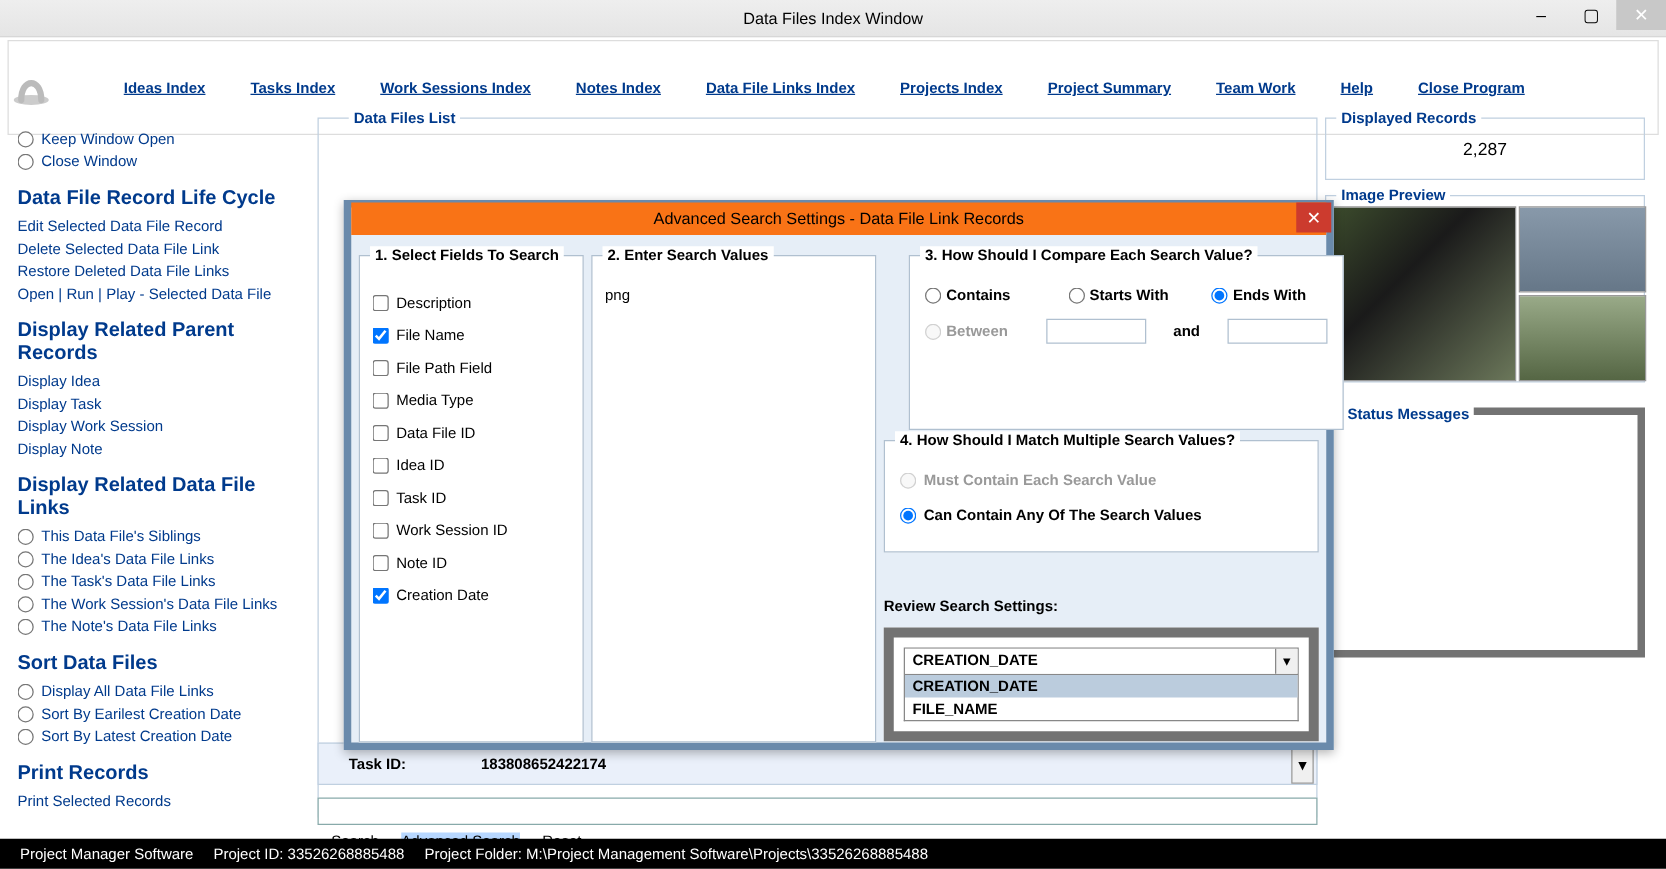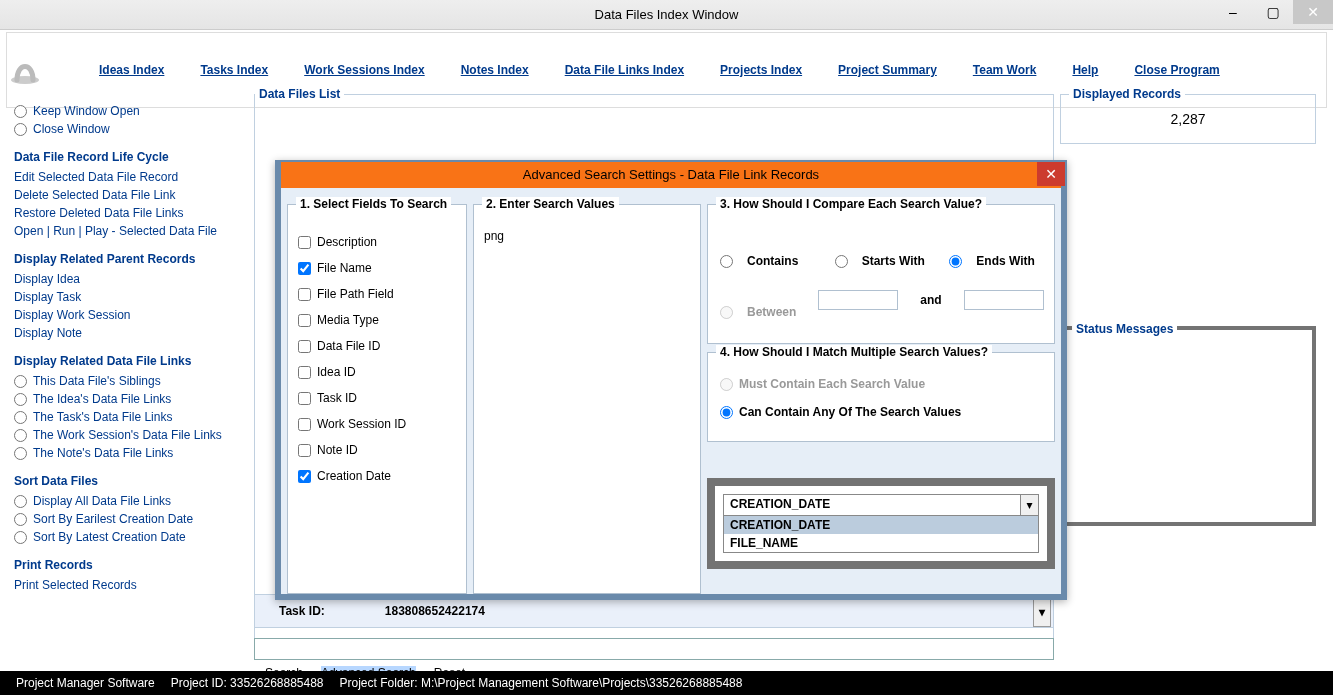--- a/index.html
+++ b/index.html
@@ -17,41 +17,41 @@
 
 
 .topmenu { height: 76px; display: flex; align-items: center; gap: 36px; border: 1px solid #ddd; background: #fff; }
 .logo { width: 36px; height: 36px; margin-right: 20px; }
 .topmenu a { color: #003a8c; text-decoration: underline; font-weight: bold; font-size: 12px; cursor: pointer; }
 
 
 .leftpanel { position: absolute; left: 14px; top: 74px; width: 228px; }
 .leftpanel .radio-row { display: flex; align-items: center; gap: 6px; color: #003a8c; margin-bottom: 4px; font-size: 12px; }
 .leftpanel .link { display: block; color: #003a8c; margin-bottom: 4px; font-size: 12px; cursor: pointer; }
-.leftpanel .section-title { color: #003a8c; font-weight: bold; margin-top: 14px; margin-bottom: 6px; font-size: 12px; }
+.leftpanel .section-title { color: #003a8c; font-weight: bold; margin-top: 14px; margin-bottom: 6px; font-size: 16px; }
 .leftpanel input[type=radio] { cursor: pointer; }
 
 
 .data-files-list { position: absolute; left: 254px; top: 64px; width: 800px; height: 560px; border: 1px solid #c0d0e0; }
-.data-files-list .group-label { position: absolute; top: -8px; left: 0; background: #fff; color: #003a8c; font-weight: bold; padding: 0 4px; font-size: 12px; }
+.data-files-list .group-label { position: absolute; top: -8px; left: 24px; background: #fff; color: #003a8c; font-weight: bold; padding: 0 4px; font-size: 12px; }
 
 
 .displayed-records { position: absolute; left: 1060px; top: 64px; width: 256px; height: 50px; border: 1px solid #c0d0e0; }
 .displayed-records .group-label, .image-preview .group-label, .status-messages .group-label {
   position: absolute; top: -8px; left: 8px; background: #fff; color: #003a8c; font-weight: bold; padding: 0 4px; font-size: 12px;
 }
 .displayed-records .val { text-align: center; line-height: 48px; font-size: 14px; }
 
 .image-preview { position: absolute; left: 1060px; top: 126px; width: 256px; height: 150px; border: 1px solid #c0d0e0; padding-top: 8px; display: grid; grid-template-columns: 60% 40%; gap: 2px; }
 .image-preview .img { background: #556b45; border: 1px solid #999; }
 .image-preview .img.big { grid-row: span 2; background: linear-gradient(135deg,#3d4d2d 0%,#1a1a1a 40%,#6b775a 100%); }
 .image-preview .img.a { background: linear-gradient(#8899aa,#667788); }
 .image-preview .img.b { background: linear-gradient(#99aa88,#556644); }
 
-.status-messages { position: absolute; left: 1060px; top: 296px; width: 256px; height: 200px; border: 4px solid #737373; }
+.status-messages { position: absolute; left: 1060px; top: 296px; width: 256px; height: 200px; border: 6px solid #737373; }
 
 
 .task-bar { position: absolute; left: 254px; top: 564px; width: 800px; height: 34px; background: #eaf0fa; border: 1px solid #c0d0e0; display: flex; align-items: center; padding-left: 24px; gap: 60px; font-weight: bold; font-size: 12px; }
 .task-bar .scroll { position: absolute; right: 2px; top: 2px; width: 18px; height: 30px; border: 1px solid #999; display: flex; flex-direction: column; align-items: center; justify-content: center; background: #f0f0f0; }
 .main-input { position: absolute; left: 254px; top: 608px; width: 800px; height: 22px; border: 1px solid #8aa; background: #fff; }
 .search-links { position: absolute; left: 265px; top: 636px; display: flex; gap: 18px; font-size: 12px; }
 .search-links a { text-decoration: underline; cursor: pointer; }
 .search-links a.active { background: #b7d7ff; }
 
 
@@ -65,23 +65,23 @@
 
 .fieldset { position: absolute; border: 1px solid #b0c0d0; background: #fff; }
 .fieldset .legend { position: absolute; top: -8px; left: 8px; background: #fff; padding: 0 4px; font-weight: bold; font-size: 12px; }
 
 .fields { left: 6px; top: 12px; width: 180px; height: 390px; padding: 30px 10px; }
 .fields .chk { display: flex; align-items: center; gap: 6px; margin-bottom: 12px; font-size: 12px; }
 .fields input[type=checkbox] { width: 13px; height: 13px; cursor: pointer; }
 
 .values { left: 192px; top: 12px; width: 228px; height: 390px; padding: 24px 10px; font-size: 12px; }
 
-.compare { left: 426px; top: 12px; width: 348px; height: 140px; padding: 24px 12px; }
+.compare { left: 446px; top: 12px; width: 348px; height: 140px; padding: 24px 12px; }
 .compare .row { display: flex; gap: 22px; margin-bottom: 12px; align-items: center; }
-.compare .radio { display: flex; align-items: center; gap: 14px; font-weight: bold; font-size: 12px; width: 102px; margin-top: 25px; }
+.compare .radio { display: flex; align-items: center; gap: 4px; font-weight: bold; font-size: 12px; width: 102px; }
 .compare .radio.disabled { color: #999; }
 .compare input[type=radio] { cursor: pointer; }
 .compare input[type=text] { width: 80px; height: 20px; border: 1px solid #b0c0d0; }
 
 .match { left: 426px; top: 160px; width: 348px; height: 90px; padding: 24px 12px; }
 .match .radio { display: flex; align-items: center; gap: 6px; font-weight: bold; font-size: 12px; margin-bottom: 14px; }
 .match .radio.disabled { color: #999; }
 
 .review { position: absolute; left: 426px; top: 286px; width: 348px; }
 .review .label { font-weight: bold; font-size: 12px; margin-bottom: 10px; display: block; }
@@ -190,20 +190,26 @@
 
   <div class="data-files-list">
     <span class="group-label">Data Files List</span>
   </div>
 
   <div class="displayed-records">
     <span class="group-label">Displayed Records</span>
     <div class="val">2,287</div>
   </div>
 
+  <div class="image-preview">
+    <span class="group-label">Image Preview</span>
+    <div class="img big"></div>
+    <div class="img a"></div>
+    <div class="img b"></div>
+  </div>
 
   <div class="status-messages">
     <span class="group-label">Status Messages</span>
   </div>
 
   <div class="task-bar">
     <span>Task ID:</span>
     <span>183808652422174</span>
     <div class="scroll">▾</div>
   </div>
@@ -305,20 +311,21 @@
             <input type="radio" name="mat" disabled="" style="">
             <span>Must Contain Each Search Value</span>
           </label>
         <label class="radio">
             <input type="radio" name="mat" checked="" style="">
             <span>Can Contain Any Of The Search Values</span>
           </label>
       </div>
 
       <div class="review">
+        <span class="label">Review Search Settings:</span>
         <div class="combo-wrap">
           <div class="combo">
             <div class="sel">CREATION_DATE</div>
             <div class="arrow">▾</div>
           </div>
           <div class="dropdown">
             <div class="opt sel">CREATION_DATE</div>
             <div class="opt">FILE_NAME</div>
           </div>
         </div>

